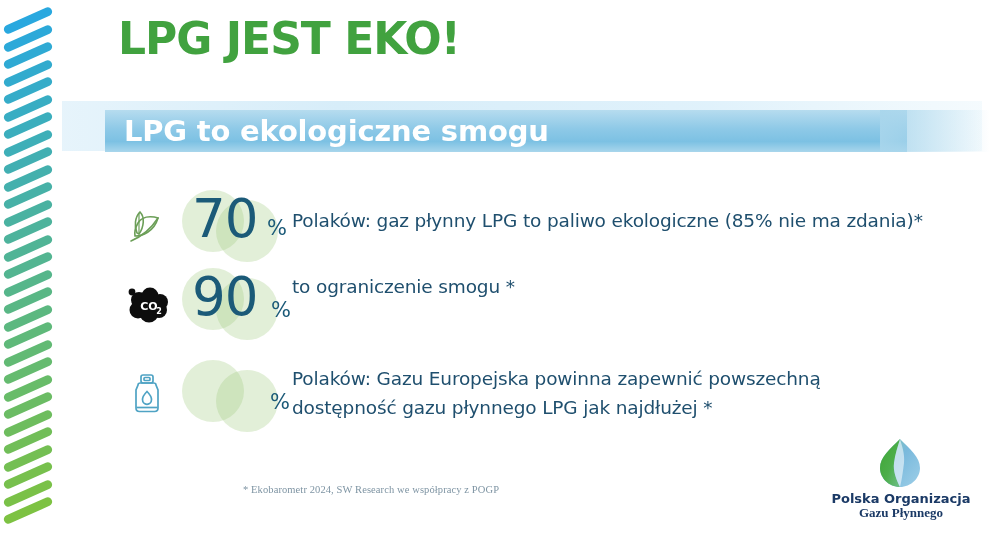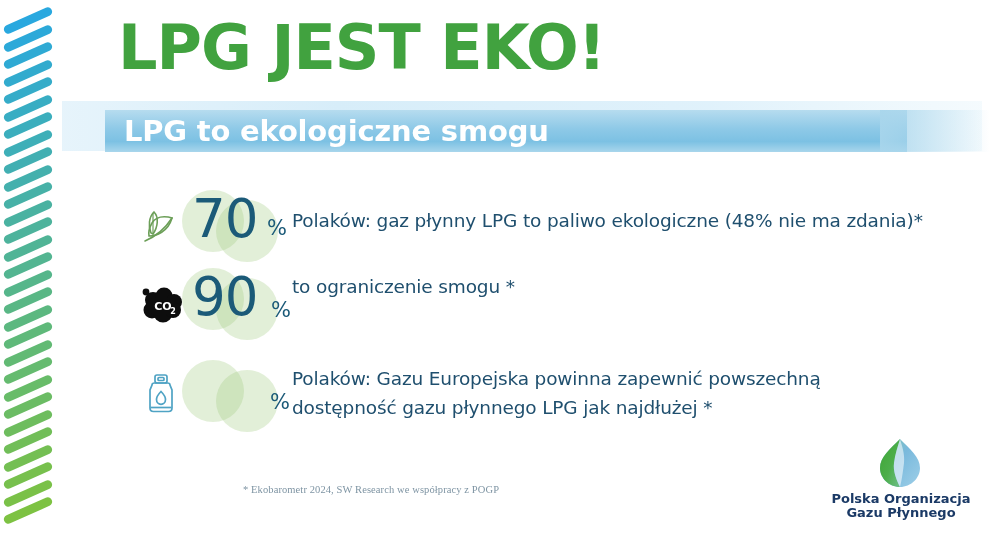--- a/index.html
+++ b/index.html
@@ -34,21 +34,21 @@
     border-radius: 6px;
     transform-origin: center;
     transform: rotate(-24deg);
   }
 
   
   #headline {
     position: absolute;
     left: 118px;
     top: 17px;
-    font-size: 62px;
+    font-size: 44px;
     line-height: 1.0;
     font-weight: bold;
     letter-spacing: -1px;
     color: #41a23f;
     font-family: "DejaVu Sans", sans-serif;
     white-space: nowrap;
   }
 
   
   #subtitle-band-outer {
@@ -101,21 +101,21 @@
     position: absolute;
     left: 110px;
     width: 860px;
   }
   #stat-row-0 { top: 190px; height: 72px; }
   #stat-row-1 { top: 268px; height: 78px; }
   #stat-row-2 { top: 360px; height: 78px; }
 
   .stat-icon {
     position: absolute;
-    left: 22px;
+    left: 8px;
     top: 6px;
     width: 58px;
     height: 58px;
   }
   #stat-row-1 .stat-icon { top: 8px; }
   #stat-row-2 .stat-icon { top: 6px; }
 
   .blob-wrap {
     position: absolute;
     left: 72px;
@@ -202,21 +202,21 @@
     left: 0px;
     top: 55px;
     width: 150px;
     text-align: center;
     font-size: 13px;
     line-height: 13.5px;
     font-weight: bold;
     color: #1b3a66;
     font-family: "DejaVu Sans", sans-serif;
   }
-  #logo-text .l2 { display: block; }
+  #logo-text .l2 { display: block; font-family: Liberation Serif, serif; }
 </style>
 </head>
 <body>
 
 <div id="poster">
 
   <div id="stripe-column">
       <span class="stripe" style="top: 16px; background: rgb(41, 168, 223);"></span>
       <span class="stripe" style="top: 33.5px; background: rgb(44, 169, 217);"></span>
       <span class="stripe" style="top: 51px; background: rgb(47, 170, 212);"></span>
@@ -264,21 +264,21 @@
         <path d="M21 38 L21 17" fill="none" stroke="#6c9f58" stroke-width="1.2" stroke-linecap="round"></path>
       </svg>
     </span>
     <span class="blob-wrap">
       <span class="blob blob-a"></span>
       <span class="blob blob-b"></span>
     </span>
     <span class="stat-number">70</span>
     <span class="stat-pct">%</span>
     <span class="stat-text">
-      <span>Polaków: gaz płynny LPG to paliwo ekologiczne (48% nie ma zdania)*</span>
+      <span>Polaków: gaz płynny LPG to paliwo ekologiczne (85% nie ma zdania)*</span>
     </span>
   </div>
 
   <div class="stat-row" id="stat-row-1">
     <span class="stat-icon">
       <svg viewBox="0 0 58 58" width="58" height="58" aria-hidden="true">
         <g fill="#0d0d0d">
           <circle cx="14" cy="16" r="3.4"></circle>
           <circle cx="21" cy="24" r="8"></circle>
           <circle cx="32" cy="20" r="8.5"></circle>

